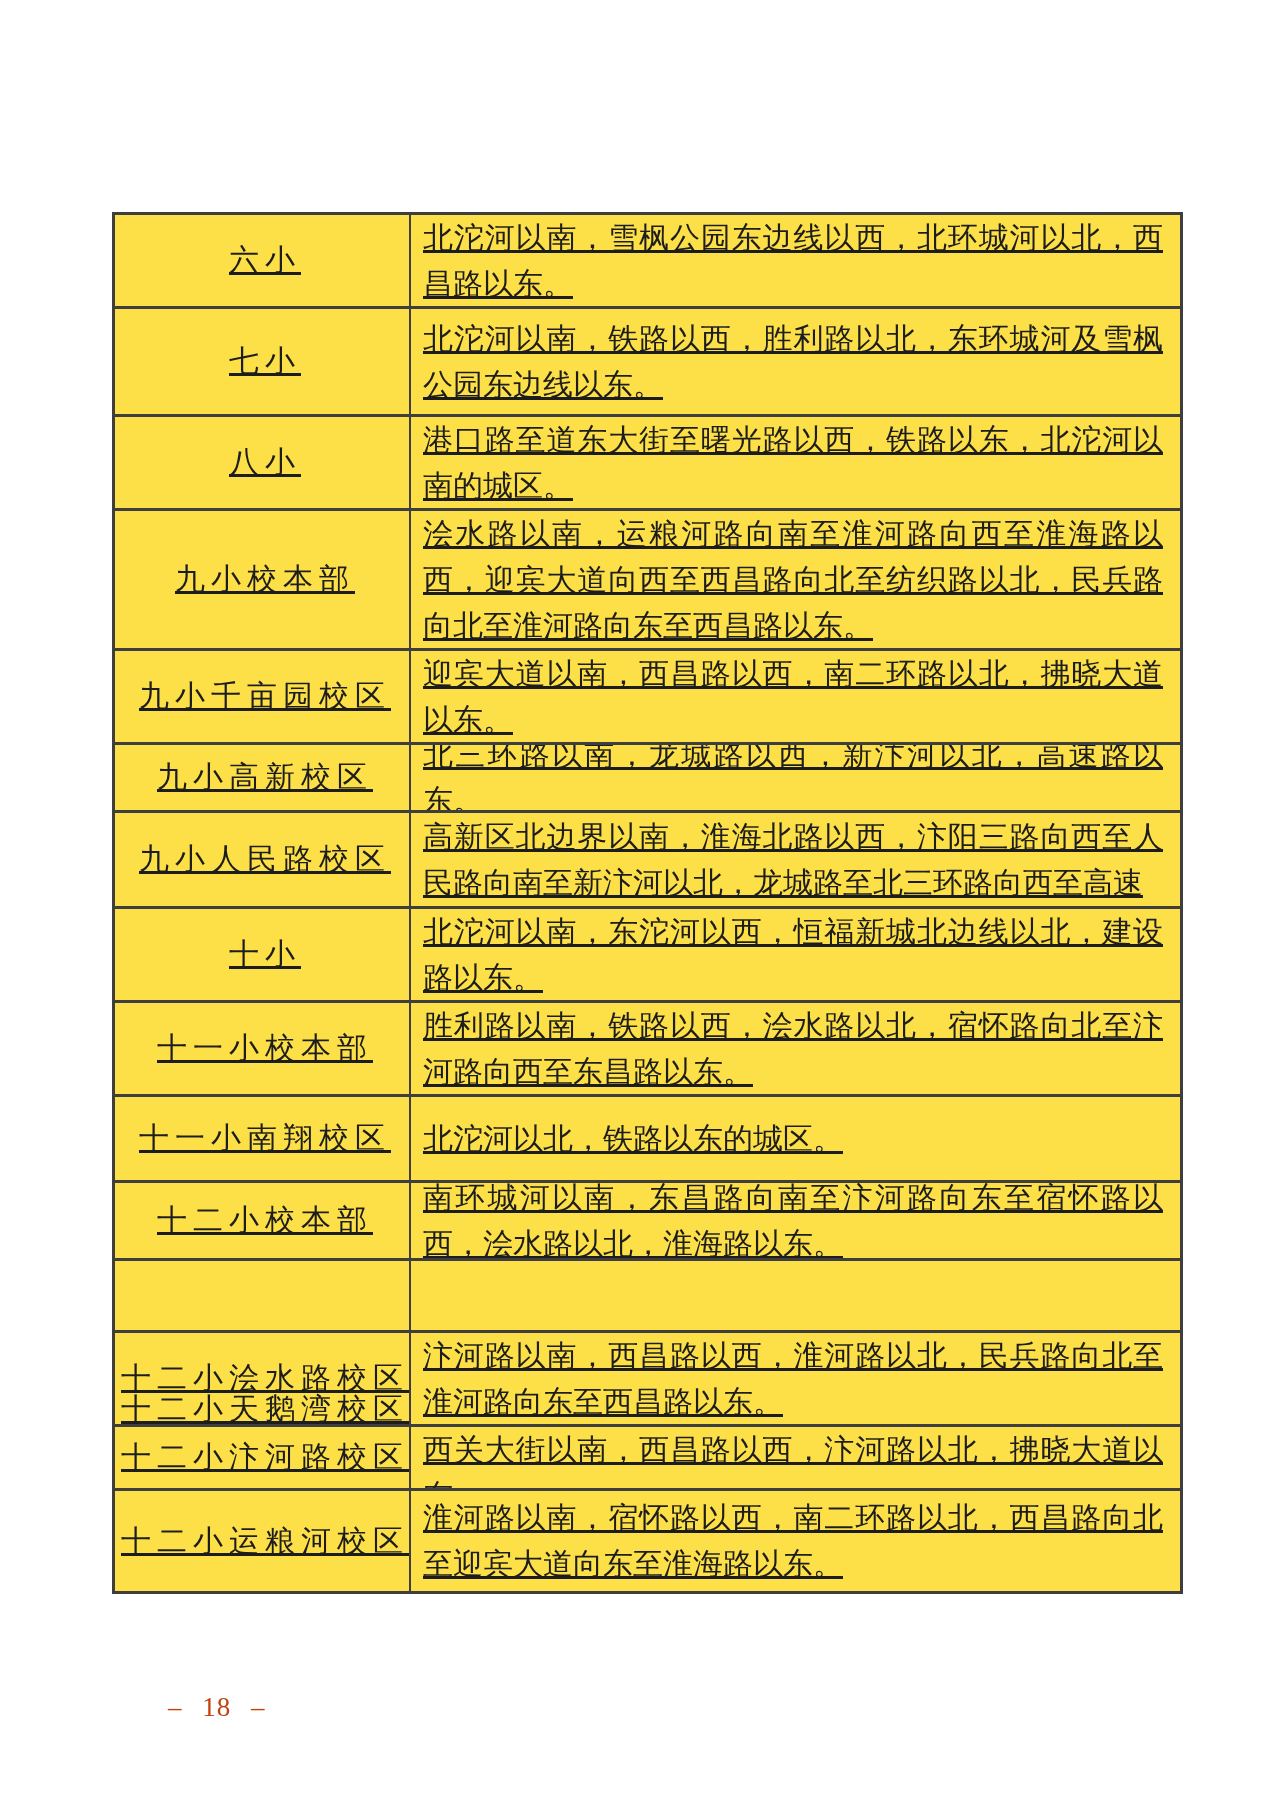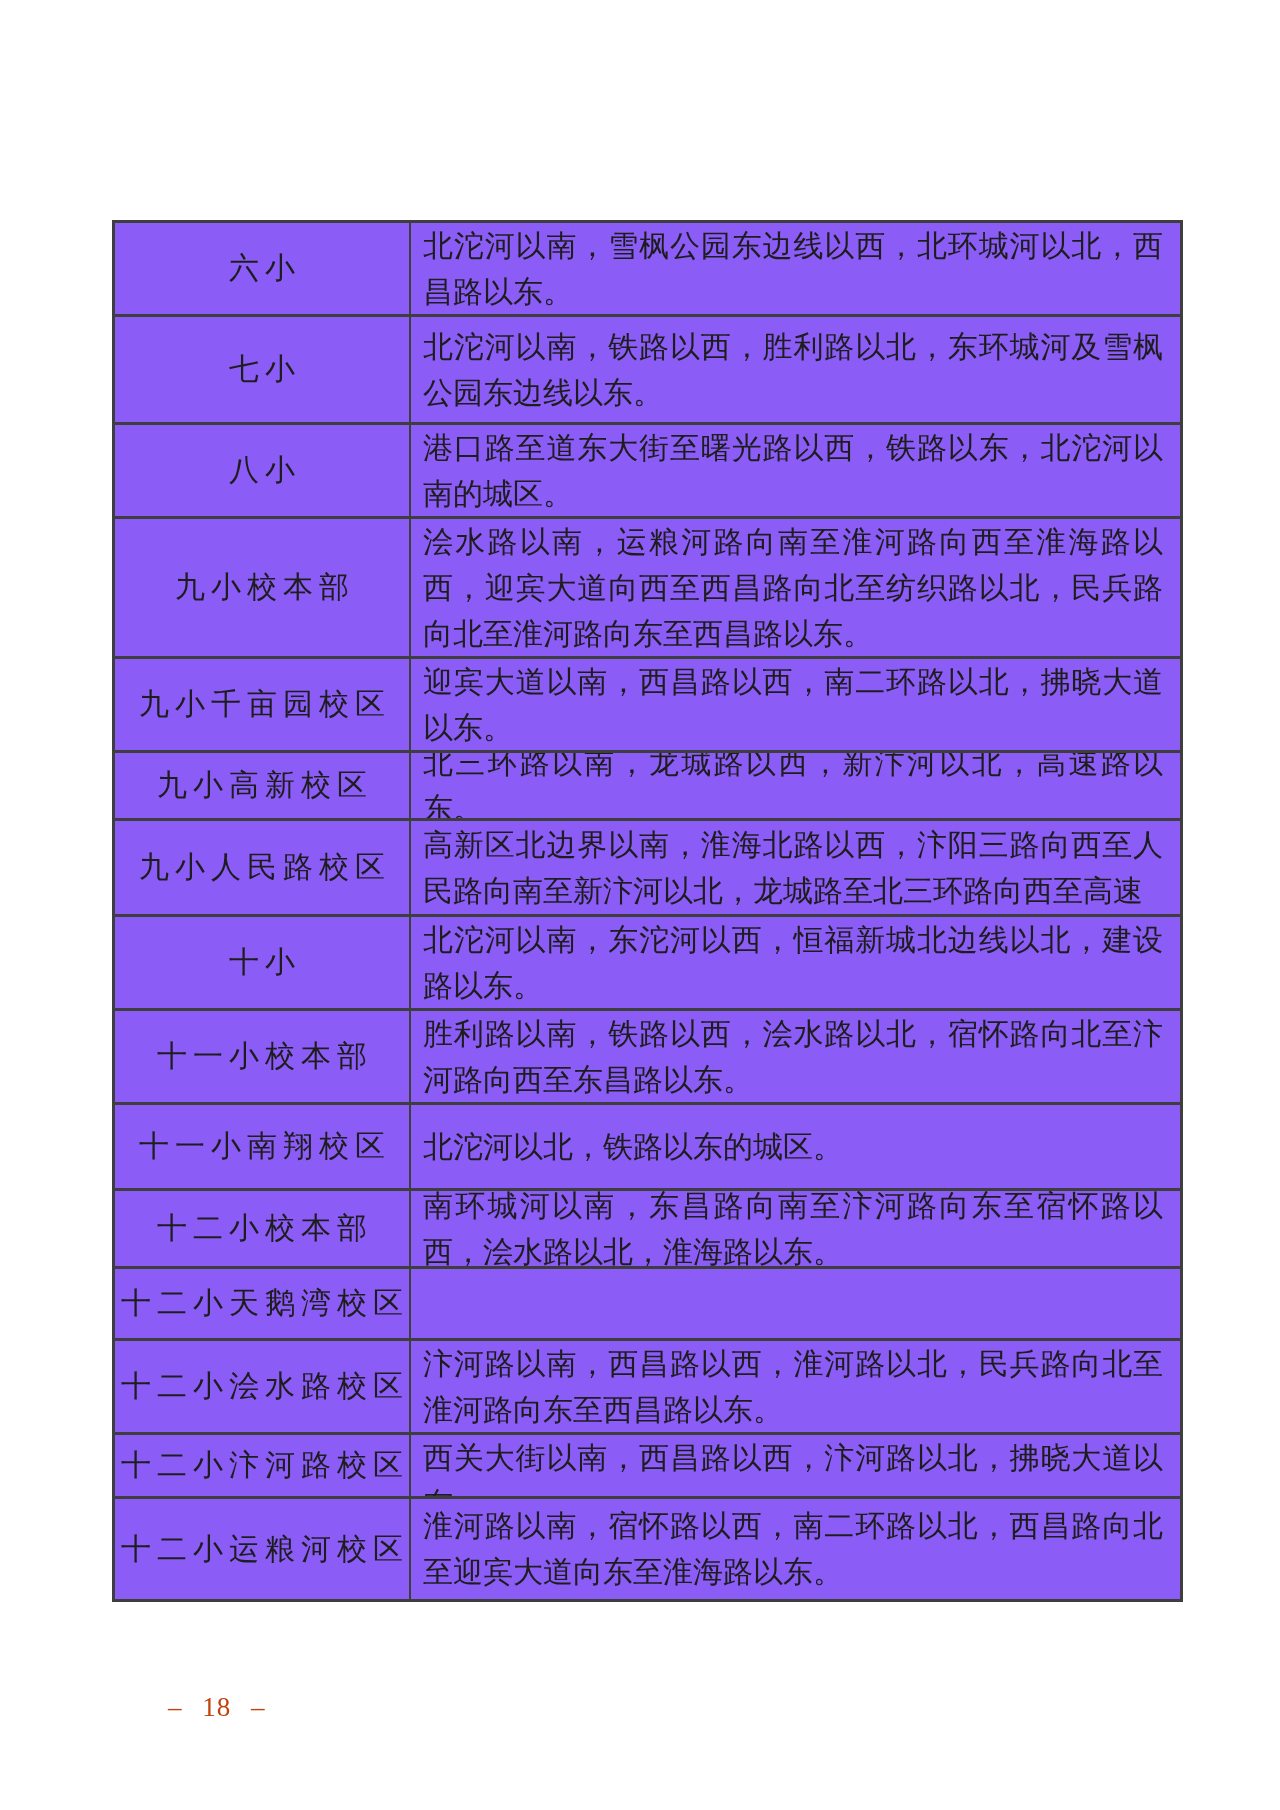--- a/index.html
+++ b/index.html
@@ -6,25 +6,26 @@
   .page {
     position:relative;
     width:1280px; height:1810px;
     background:#ffffff;
     overflow:hidden;
     font-family:"Liberation Serif","DejaVu Serif",serif;
     color:#1d1d1d;
   }
   .district-table {
     position:absolute;
-    left:112px; top:220px;
+    left:112px; top:212px;
     width:1071px;
     border:3px solid #3e3e3e;
     box-sizing:border-box;
-    background:#8b5cf6;
+    background:#fde047;
+    text-decoration:underline;
   }
   .t-row {
     display:flex;
     box-sizing:border-box;
     border-bottom:3px solid #3e3e3e;
   }
   .t-row:last-child { border-bottom:none; }
   .cell-school {
     flex:0 0 296px;
     width:296px;
@@ -157,21 +158,21 @@
         </div>
       </div>
       <div class="t-row" style="height: 78px;">
         <div class="cell-school">
           <span>十二小校本部</span>
         </div>
         <div class="cell-boundary">
           <div class="btext">南环城河以南，东昌路向南至汴河路向东至宿怀路以西，浍水路以北，淮海路以东。</div>
         </div>
       </div>
-      <div class="t-row" style="height: 72px;">
+      <div class="t-row" style="height: 72px; flex-direction: column;">
         <div class="cell-school">
           <span>十二小天鹅湾校区</span>
         </div>
       </div>
       <div class="t-row" style="height: 94px;">
         <div class="cell-school">
           <span>十二小浍水路校区</span>
         </div>
         <div class="cell-boundary">
           <div class="btext">汴河路以南，西昌路以西，淮河路以北，民兵路向北至淮河路向东至西昌路以东。</div>

